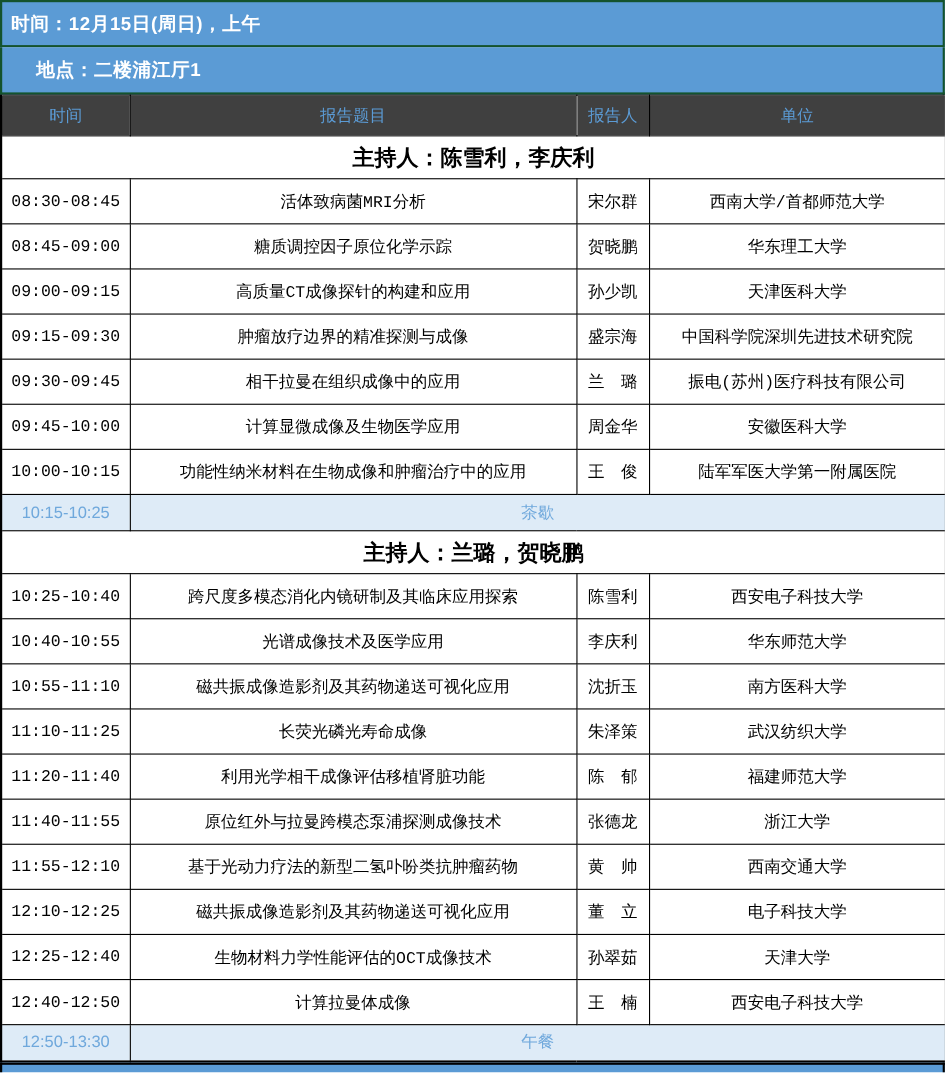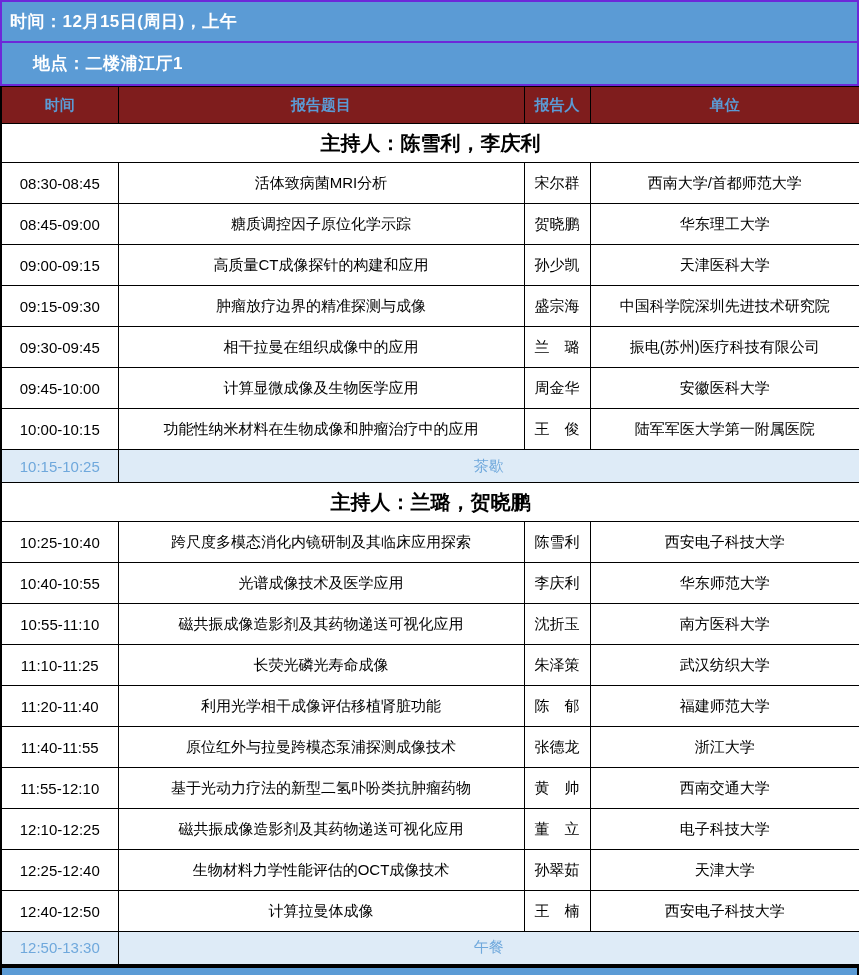--- a/index.html
+++ b/index.html
@@ -7,21 +7,21 @@
     width: 859px;
     font-family: "Liberation Sans", sans-serif;
     color: #000;
     background: #fff;
   }
   .bar {
     box-sizing: border-box;
     width: 859px;
     height: 43px;
     background: #5b9bd5;
-    border: 2px solid #6d28d9;
+    border: 2px solid #14532d;
     color: #ffffff;
     font-weight: bold;
     font-size: 17px;
     display: flex;
     align-items: center;
     padding-left: 8px;
     letter-spacing: 0.5px;
   }
   .bar.bar-second { border-top: none; padding-left: 31px; }
   table.schedule {
@@ -35,26 +35,26 @@
     border: 1px solid #000;
     text-align: center;
     vertical-align: middle;
     font-size: 15px;
     padding: 2px 4px;
     box-sizing: border-box;
     overflow: hidden;
   }
   thead tr { height: 37px; }
   thead th {
-    background: #7f1d1d;
+    background: #404040;
     color: #5b9bd5;
-    font-weight: bold;
+    font-weight: normal;
     font-size: 15px;
   }
-  tr.row-talk { height: 41px; }
+  tr.row-talk { height: 41px; font-family: Liberation Mono, monospace; }
   tr.row-moderator { height: 39px; }
   tr.row-moderator td { font-weight: bold; font-size: 20px; }
   tr.row-break { height: 33px; }
   tr.row-break td {
     background: #deebf7;
     color: #6fa8dc;
     font-size: 15px;
   }
   .bottom-strip {
     box-sizing: border-box;

